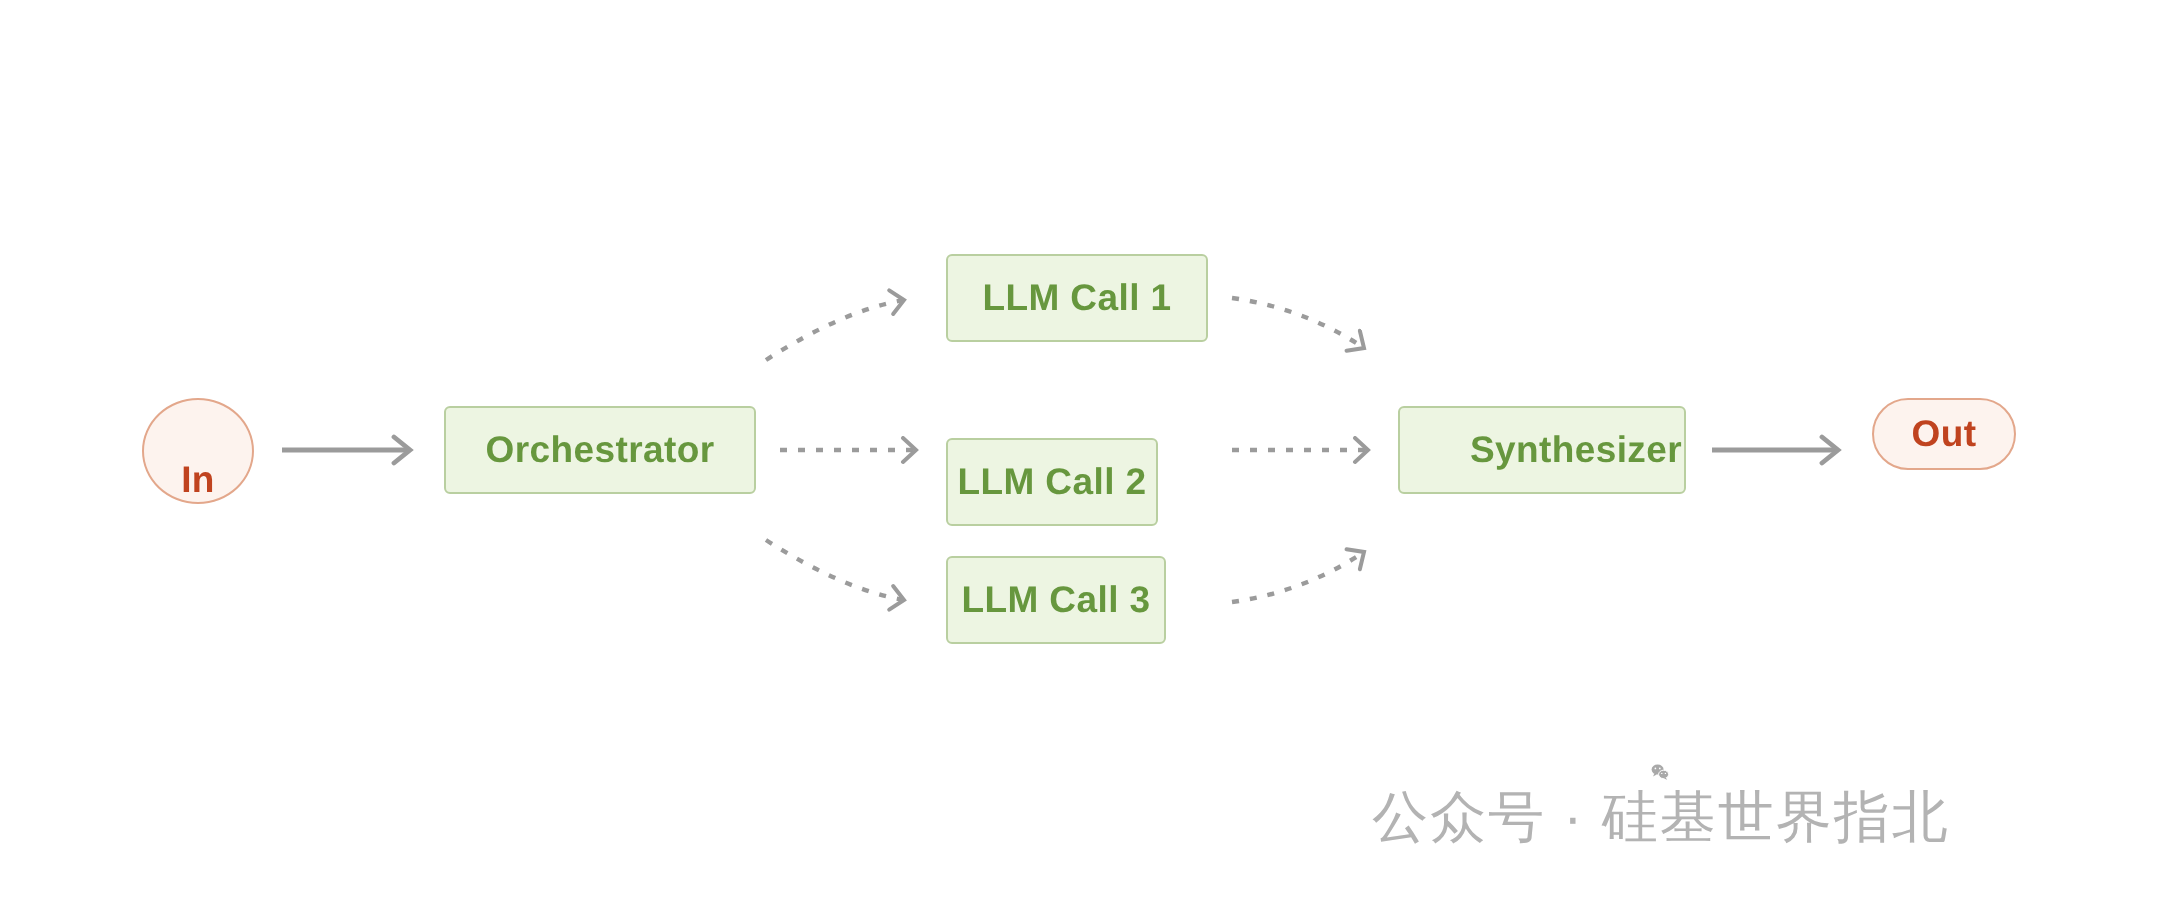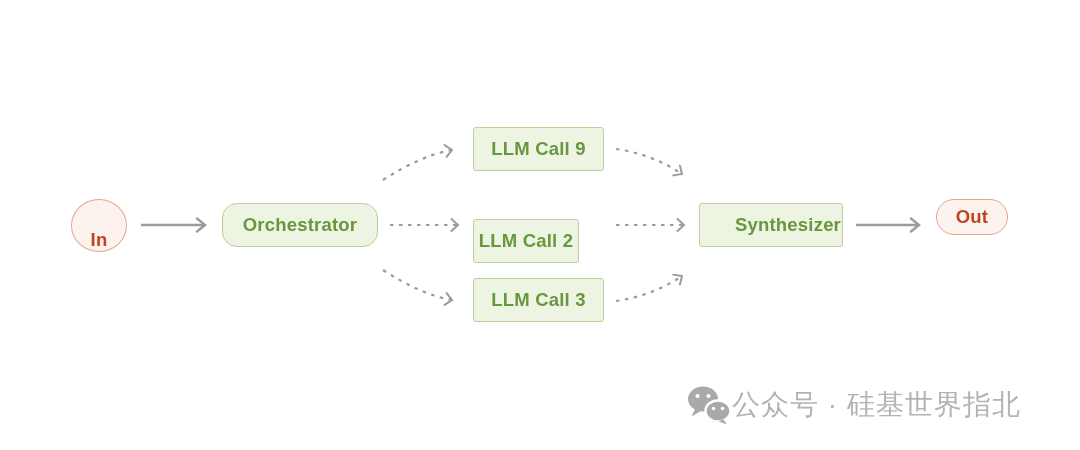--- a/index.html
+++ b/index.html
@@ -64,34 +64,35 @@
     border: 1px solid var(--worker-border, #b9cfa0);
     color: var(--worker-text, #67973e);
     border-radius: 3px;
   }
   .node.terminal {
     background: var(--terminal-bg, #fdf3ee);
     border: 1px solid var(--terminal-border, #e3a78b);
     color: var(--terminal-text, #c0431f);
   }
   #node-in          { left: 71px;  top: 199px; width: 56px;  height: 53px; border-radius: 50%; align-items: flex-end; }
-  #node-orchestrator{ left: 222px; top: 203px; width: 156px; height: 44px; border-radius: 15px; }
+  #node-orchestrator{ left: 222px; top: 203px; width: 156px; height: 44px; }
   #node-llm1        { left: 473px; top: 127px; width: 131px; height: 44px; }
   #node-llm2        { left: 473px; top: 203px; width: 106px; height: 44px; margin-top: 16px; }
-  #node-llm3        { left: 473px; top: 278px; width: 131px; height: 44px; }
+  #node-llm3        { left: 473px; top: 278px; width: 110px; height: 44px; }
   #node-synthesizer { left: 699px; top: 203px; width: 144px; height: 44px; padding-left: 34px; }
   #node-out         { left: 936px; top: 199px; width: 72px;  height: 36px; border-radius: 27px; }
   .watermark {
     position: absolute;
     left: 686px;
     top: 382px;
     height: 46px;
     display: flex;
     align-items: center;
     gap: 0;
+    flex-direction: column;
   }
   .watermark-text {
     color: var(--watermark-gray, #b3b3b3);
     font-size: 28px;
     letter-spacing: 1px;
     white-space: nowrap;
   }
 </style>
 </head>
 <body>
@@ -120,21 +121,21 @@
 
   <div class="node terminal" id="node-in">
     <span>In</span>
   </div>
 
   <div class="node worker" id="node-orchestrator">
     <span>Orchestrator</span>
   </div>
 
   <div class="node worker" id="node-llm1">
-    <span>LLM Call 9</span>
+    <span>LLM Call 1</span>
   </div>
 
   <div class="node worker" id="node-llm2">
     <span>LLM Call 2</span>
   </div>
 
   <div class="node worker" id="node-llm3">
     <span>LLM Call 3</span>
   </div>
 

